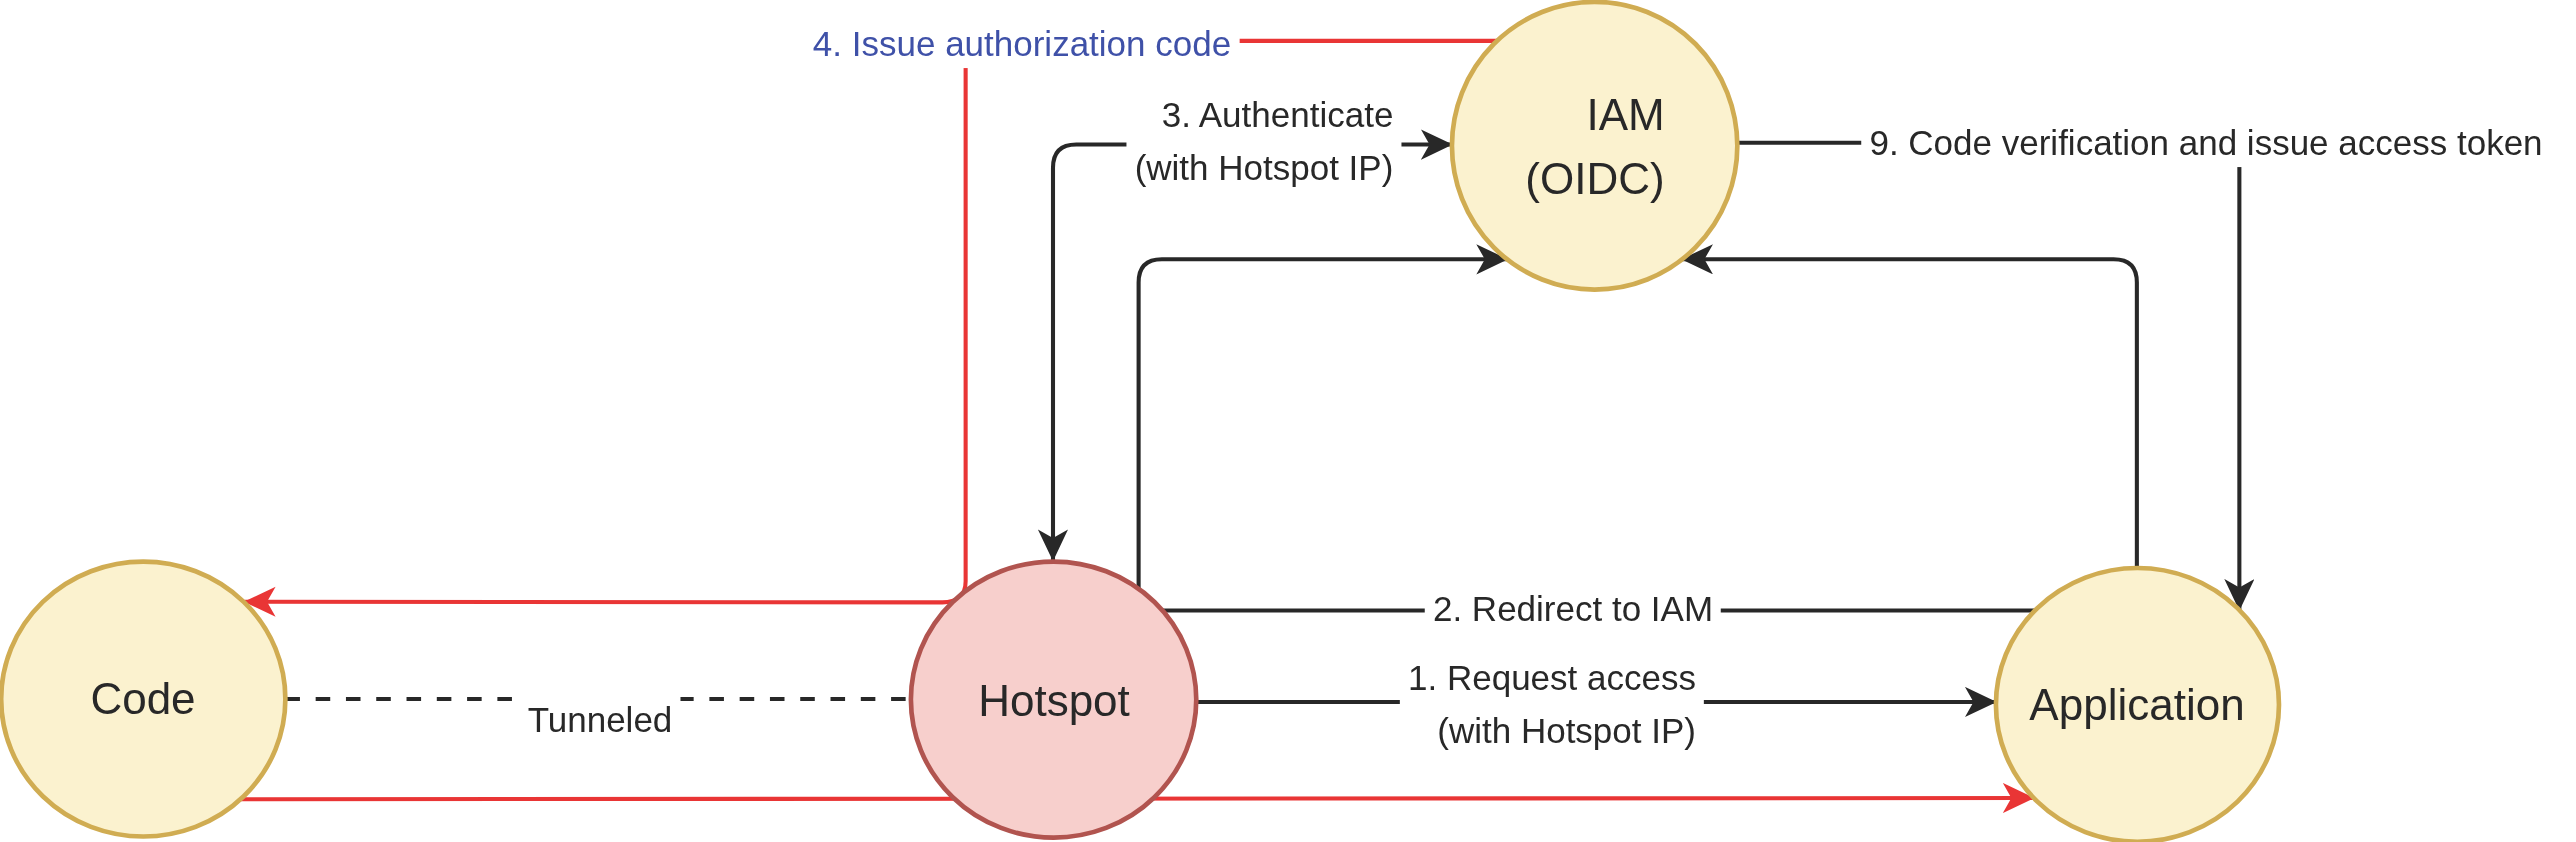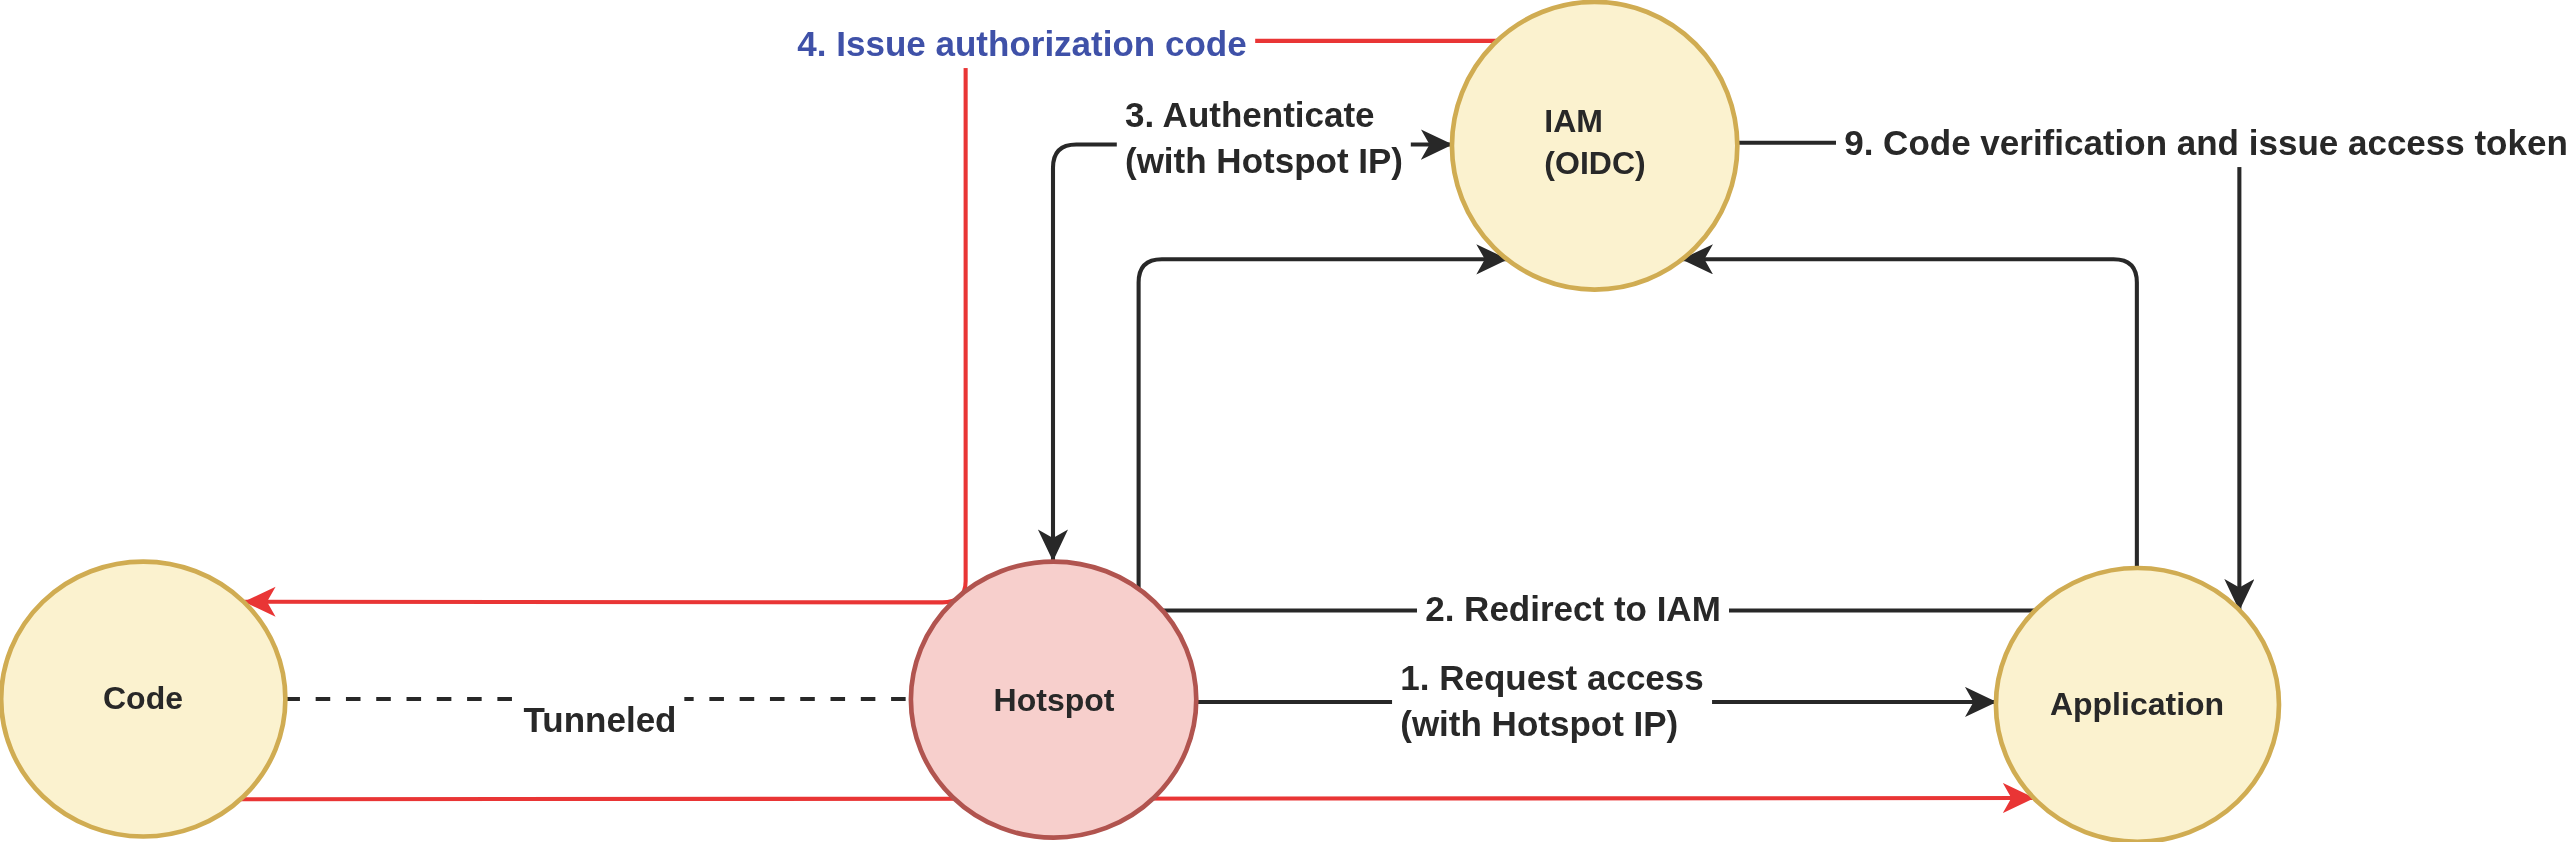--- a/index.html
+++ b/index.html
@@ -16,39 +16,38 @@
     font-family: "Liberation Sans", sans-serif;
   }
   .stage svg {
     position: absolute;
     left: 0;
     top: 0;
   }
   .lbl {
     position: absolute;
     transform: translate(-50%, -50%);
-    text-align: left;
+    text-align: right;
     white-space: nowrap;
     line-height: 1.3;
     color: #282828;
     z-index: 3;
-    font-weight: bold;
   }
   .edge-lbl {
     font-size: 35px;
     background: #ffffff;
     padding: 1.2px 8.2px;
   }
   .node-lbl {
-    font-size: 32px;
+    font-size: 44px;
     background: transparent;
     z-index: 4;
   }
   .blue { color: #3F51A8; }
-  .lbl div { white-space: nowrap; }
+  .lbl div { white-space: nowrap; margin-top: 7px; }
 </style>
 </head>
 <body>
 
 <div class="stage">
 
   <svg width="2576" height="843" viewBox="0 0 4423 1447">
     <defs>
       <marker id="arrow-black" markerUnits="strokeWidth" markerWidth="9" markerHeight="8" refX="7.6" refY="3.7" orient="auto-start-reverse">
         <path d="M0,0 L7.8,3.7 L0,7.4 L2.1,3.7 Z" fill="#282828"></path>

